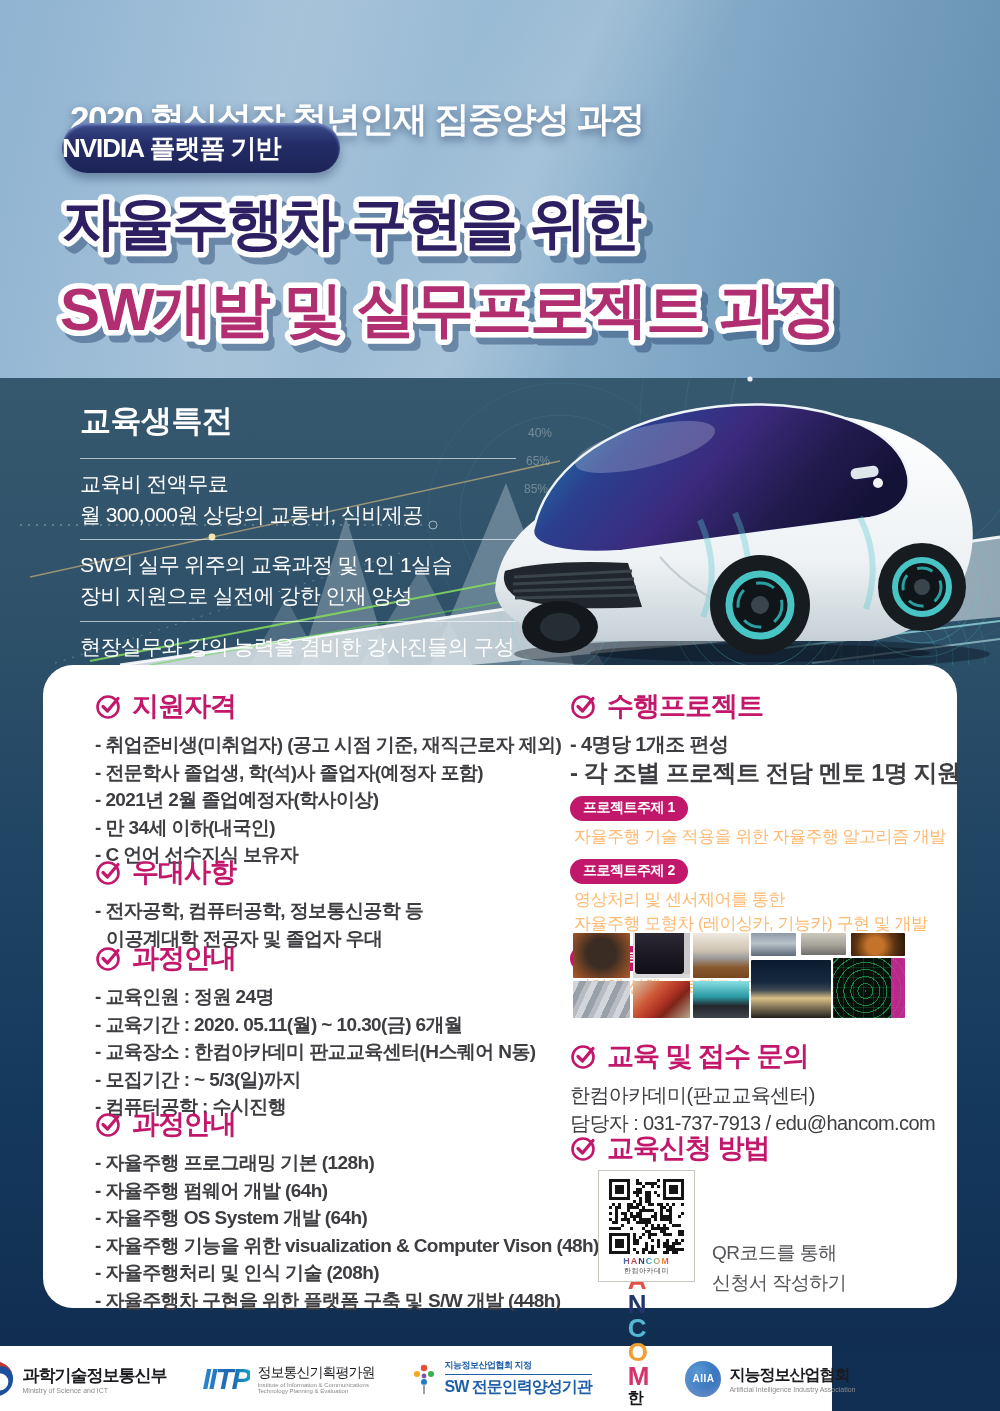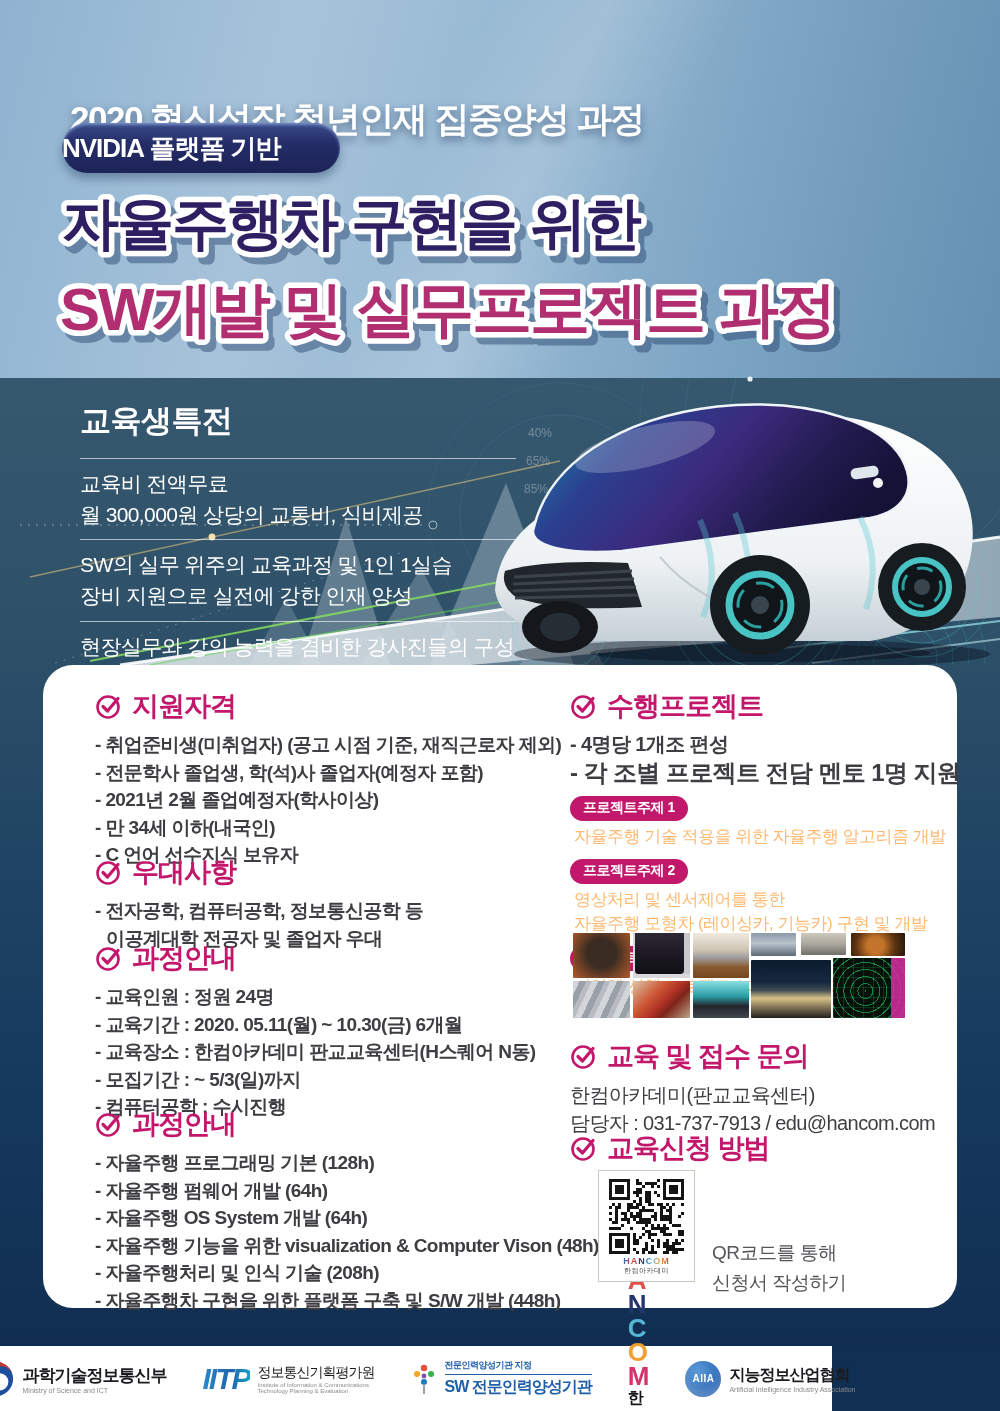--- a/index.html
+++ b/index.html
@@ -606,21 +606,21 @@
     <div class="logo">
       <svg width="26" height="32" viewBox="0 0 26 32">
         <circle cx="13" cy="5" r="3.2" fill="#e94e3c"></circle>
         <circle cx="6" cy="11" r="3" fill="#f5a623"></circle>
         <circle cx="20" cy="11" r="3" fill="#37b24d"></circle>
         <circle cx="13" cy="13" r="2.4" fill="#7a52a8"></circle>
         <circle cx="13" cy="19" r="3" fill="#1f7ac4"></circle>
         <rect x="12" y="21" width="2" height="10" fill="#9aa0a6"></rect>
       </svg>
       <div class="col">
-        <span class="sw-top">전문인력양성기관 지정</span>
+        <span class="sw-top">지능정보산업협회 지정</span>
         <span class="sw-main">SW 전문인력양성기관</span>
       </div>
     </div>
 
     <div class="logo">
       <div class="col" style="align-items:flex-start">
         <div class="hc-word">
           <span class="hc0">H</span><span class="hc1">A</span><span class="hc2">N</span><span class="hc3">C</span><span class="hc4">O</span><span class="hc5">M</span>
         </div>
         <span class="hc-ko">한컴아카데미</span>

